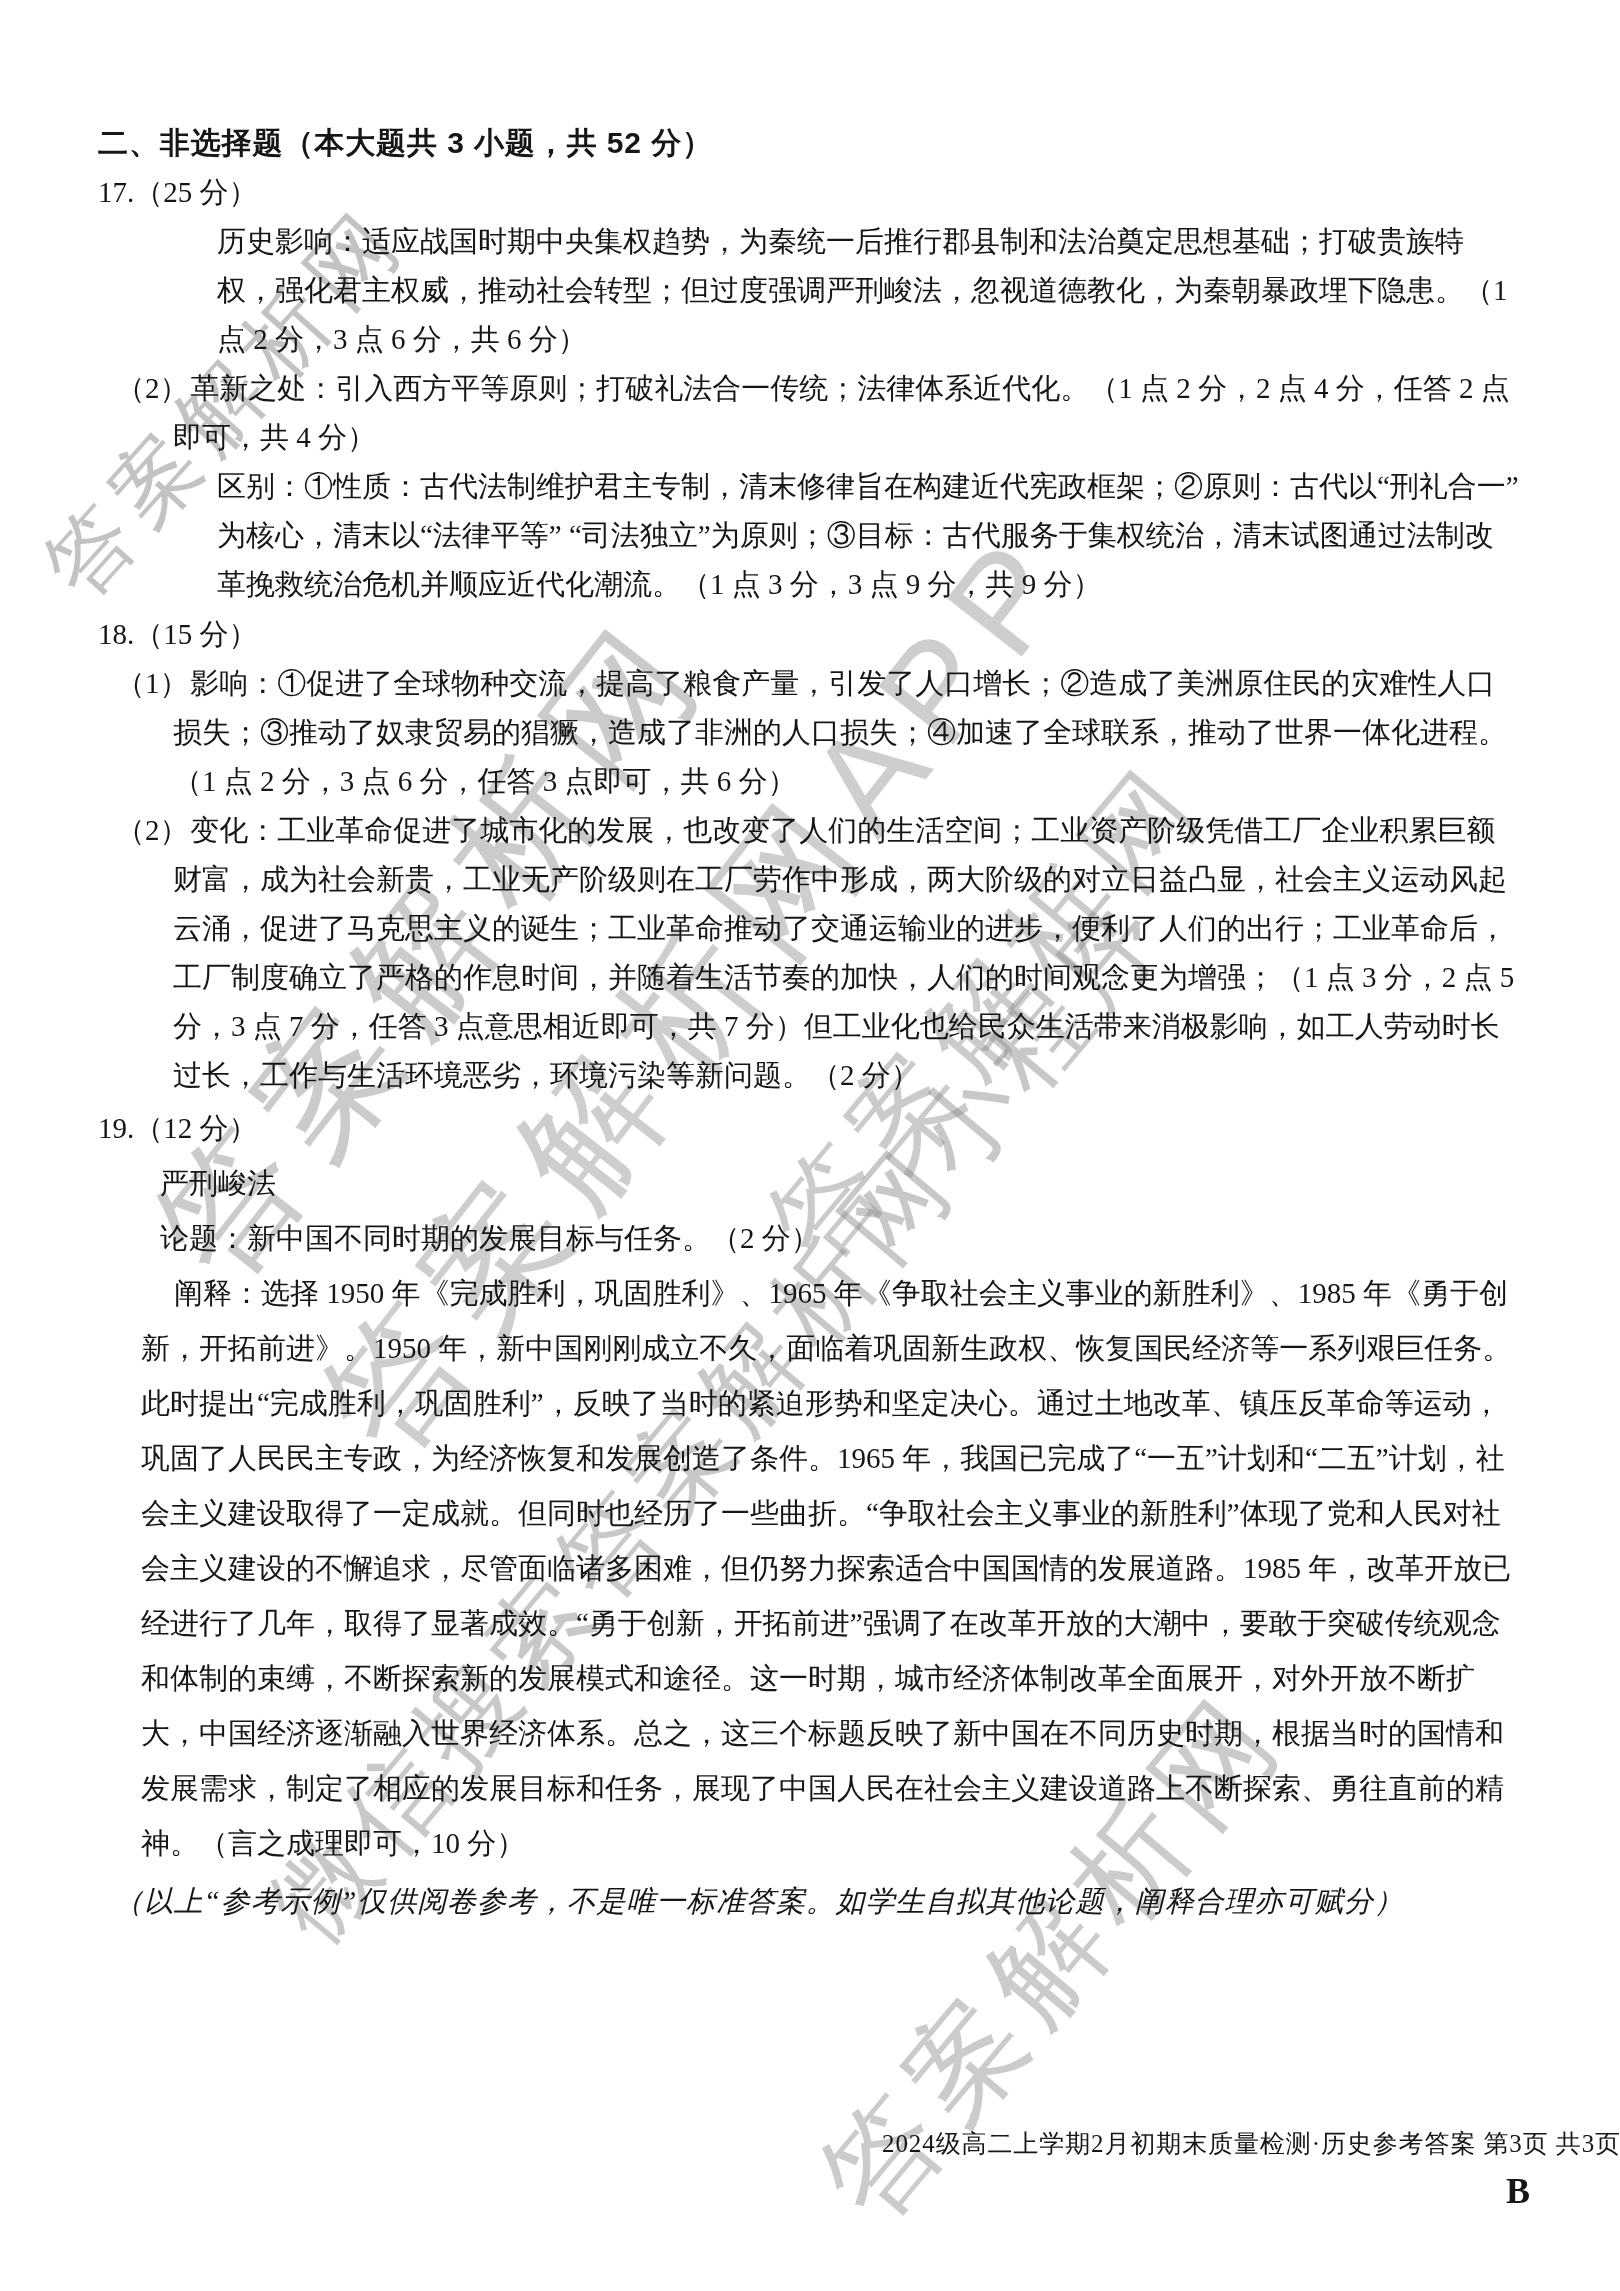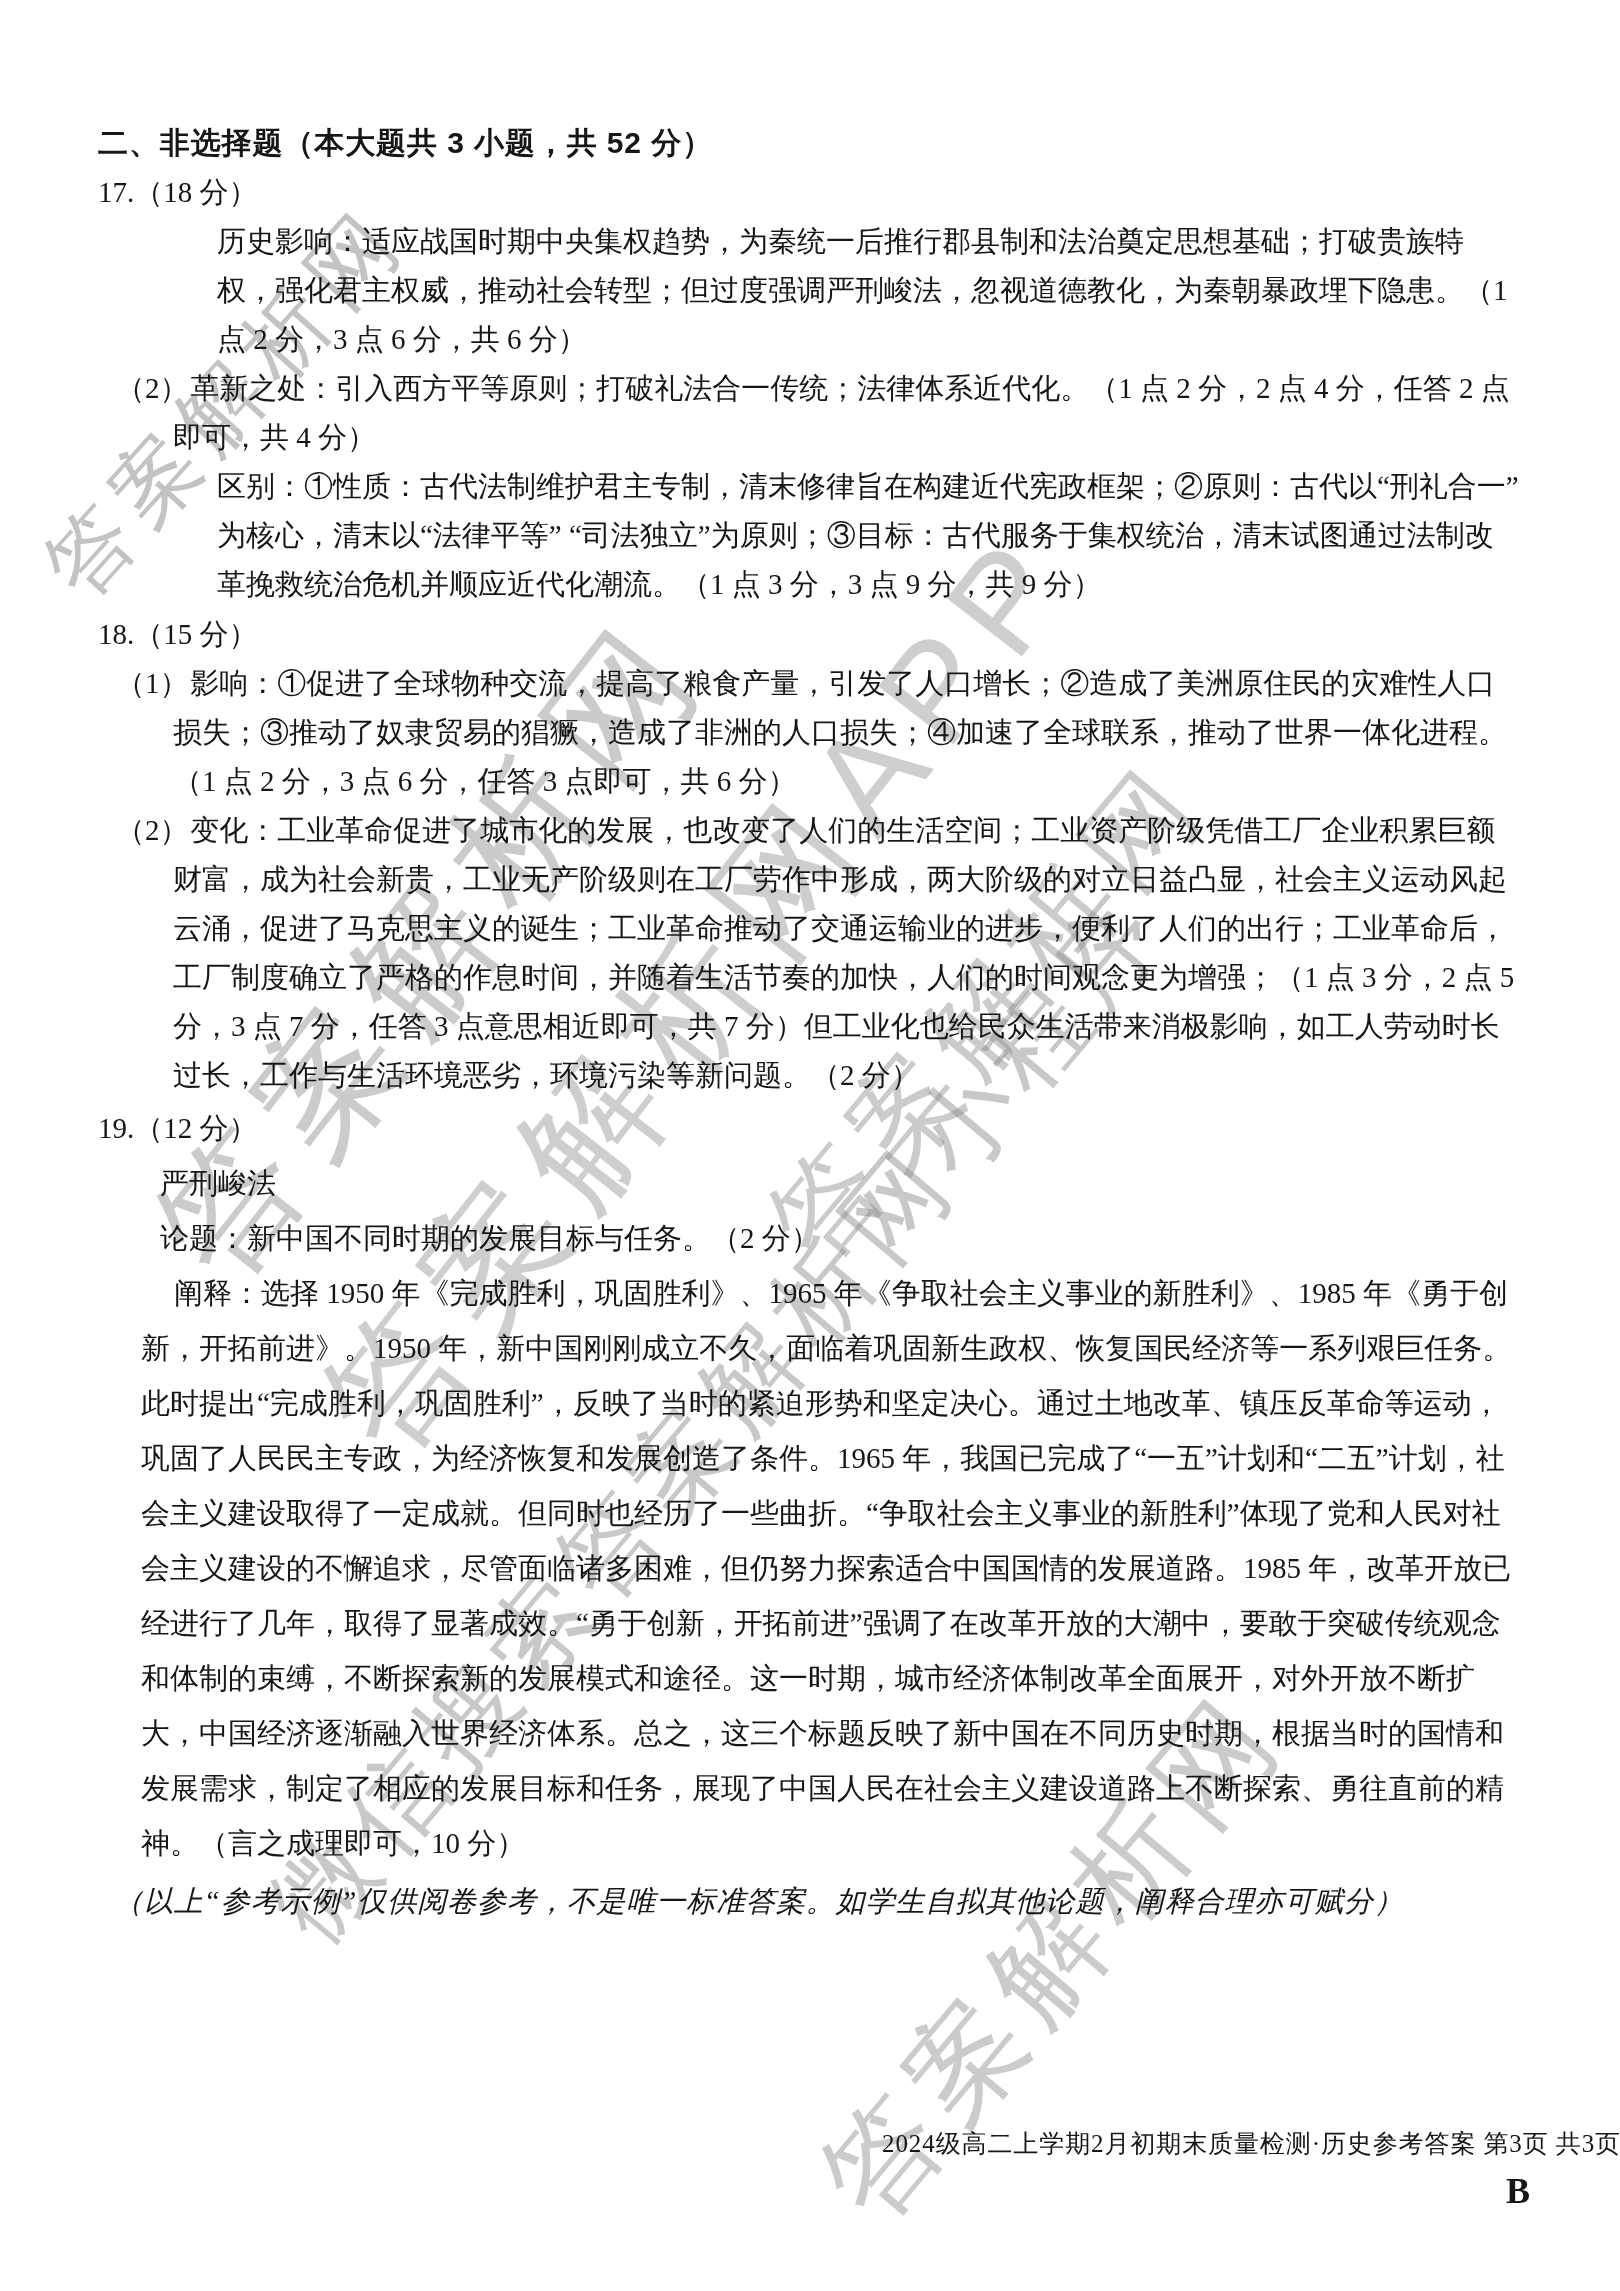--- a/index.html
+++ b/index.html
@@ -84,21 +84,21 @@
   <div class="watermark wm2">答案解析网</div>
   <div class="watermark wm3">答案解析网APP</div>
   <div class="watermark wm4">答案解析网</div>
   <div class="watermark wm5">微信搜索答案解析网小程序</div>
   <div class="watermark wm6">答案解析网</div>
 
   <div class="content">
 
     <div class="section-title">二、非选择题（本大题共 3 小题，共 52 分）</div>
 
-    <div class="q-num">17.（18 分）</div>
+    <div class="q-num">17.（25 分）</div>
 
 
     <p class="sub">历史影响：适应战国时期中央集权趋势，为秦统一后推行郡县制和法治奠定思想基础；打破贵族特权，强化君主权威，推动社会转型；但过度强调严刑峻法，忽视道德教化，为秦朝暴政埋下隐患。（1 点 2 分，3 点 6 分，共 6 分）</p>
 
     <p class="part"><span class="part-label">（2）</span><span>革新之处：引入西方平等原则；打破礼法合一传统；法律体系近代化。（1 点 2 分，2 点 4 分，任答 2 点即可，共 4 分）</span></p>
 
     <p class="sub">区别：①性质：古代法制维护君主专制，清末修律旨在构建近代宪政框架；②原则：古代以“刑礼合一”为核心，清末以“法律平等” “司法独立”为原则；③目标：古代服务于集权统治，清末试图通过法制改革挽救统治危机并顺应近代化潮流。（1 点 3 分，3 点 9 分，共 9 分）</p>
 
     <div class="q-num">18.（15 分）</div>
 

